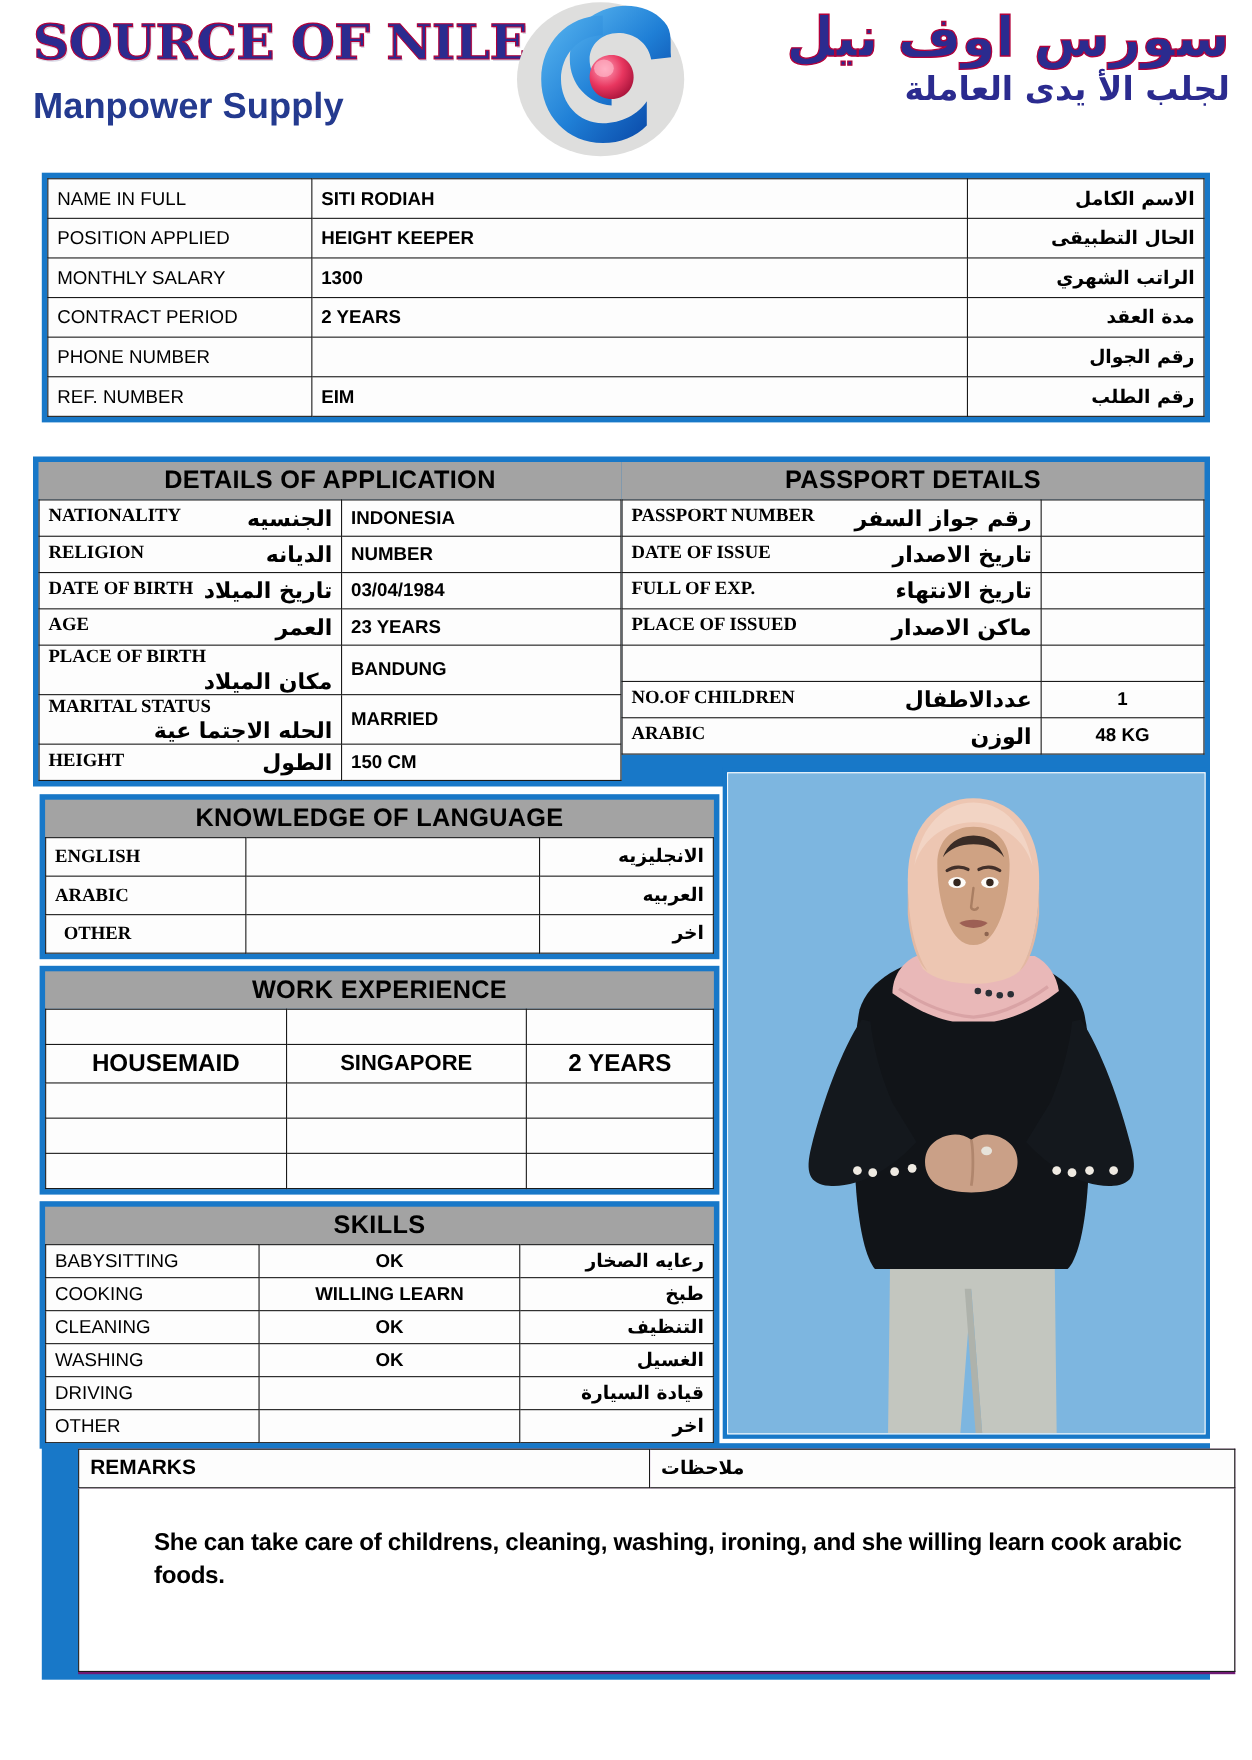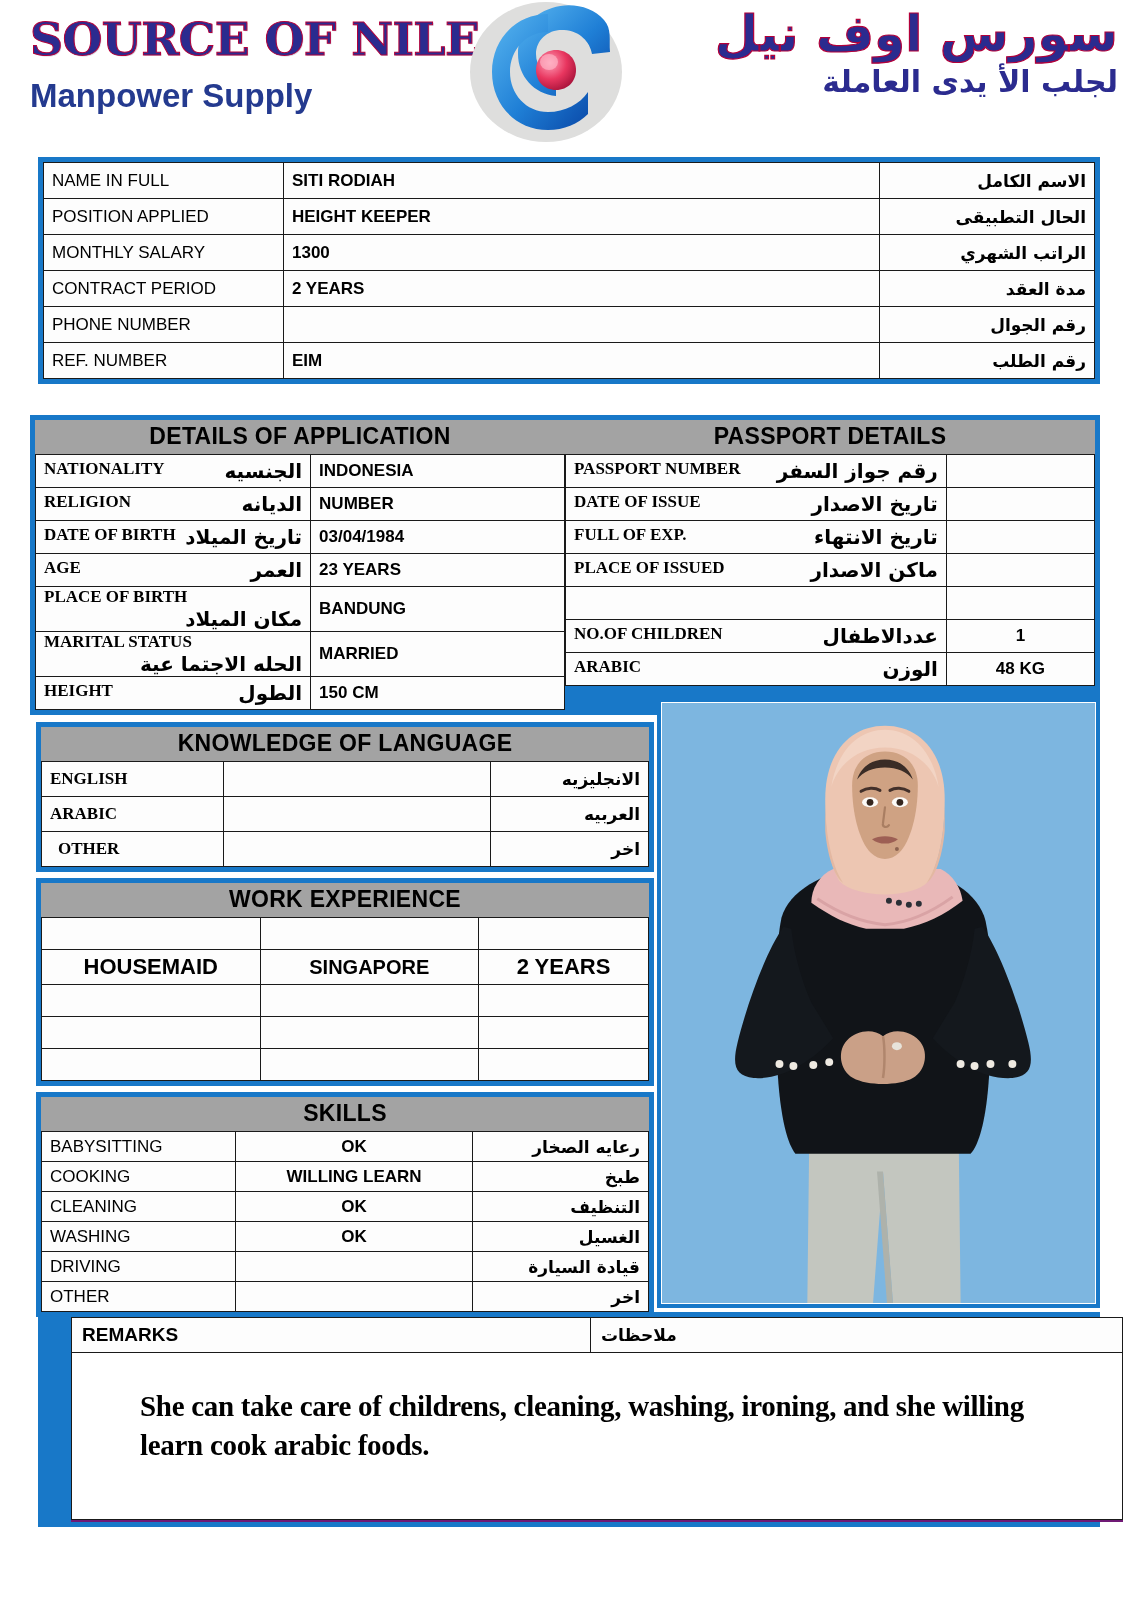--- a/index.html
+++ b/index.html
@@ -118,22 +118,22 @@
     padding:0 10px; font-weight:bold; font-size:19px; background:#fdfdfd;
   }
   .remarks-head .rh-left { flex:0 0 520px; }
   .remarks-head .rh-right { flex:1 1 auto; border-left:none;
     justify-content:flex-end; font-family:"DejaVu Sans", sans-serif; direction:rtl; font-size:17px; }
   .remarks-body {
     border:1.5px solid #1a1a1a; border-top:none; height:167px; background:#fff;
     padding:34px 40px 0 68px;
   }
   .remarks-text {
-    font-family:Liberation Serif, serif;
-    font-weight:bold; font-size:29px; line-height:1.35; color:#000;
+    font-family:Liberation Sans, sans-serif;
+    font-weight:bold; font-size:22px; line-height:1.35; color:#000;
     letter-spacing:-0.3px;
   }
 
   .c-center { text-align:center; }
 </style>
 </head>
 <body>
 
 <div class="header">
   <div class="brand-left">

